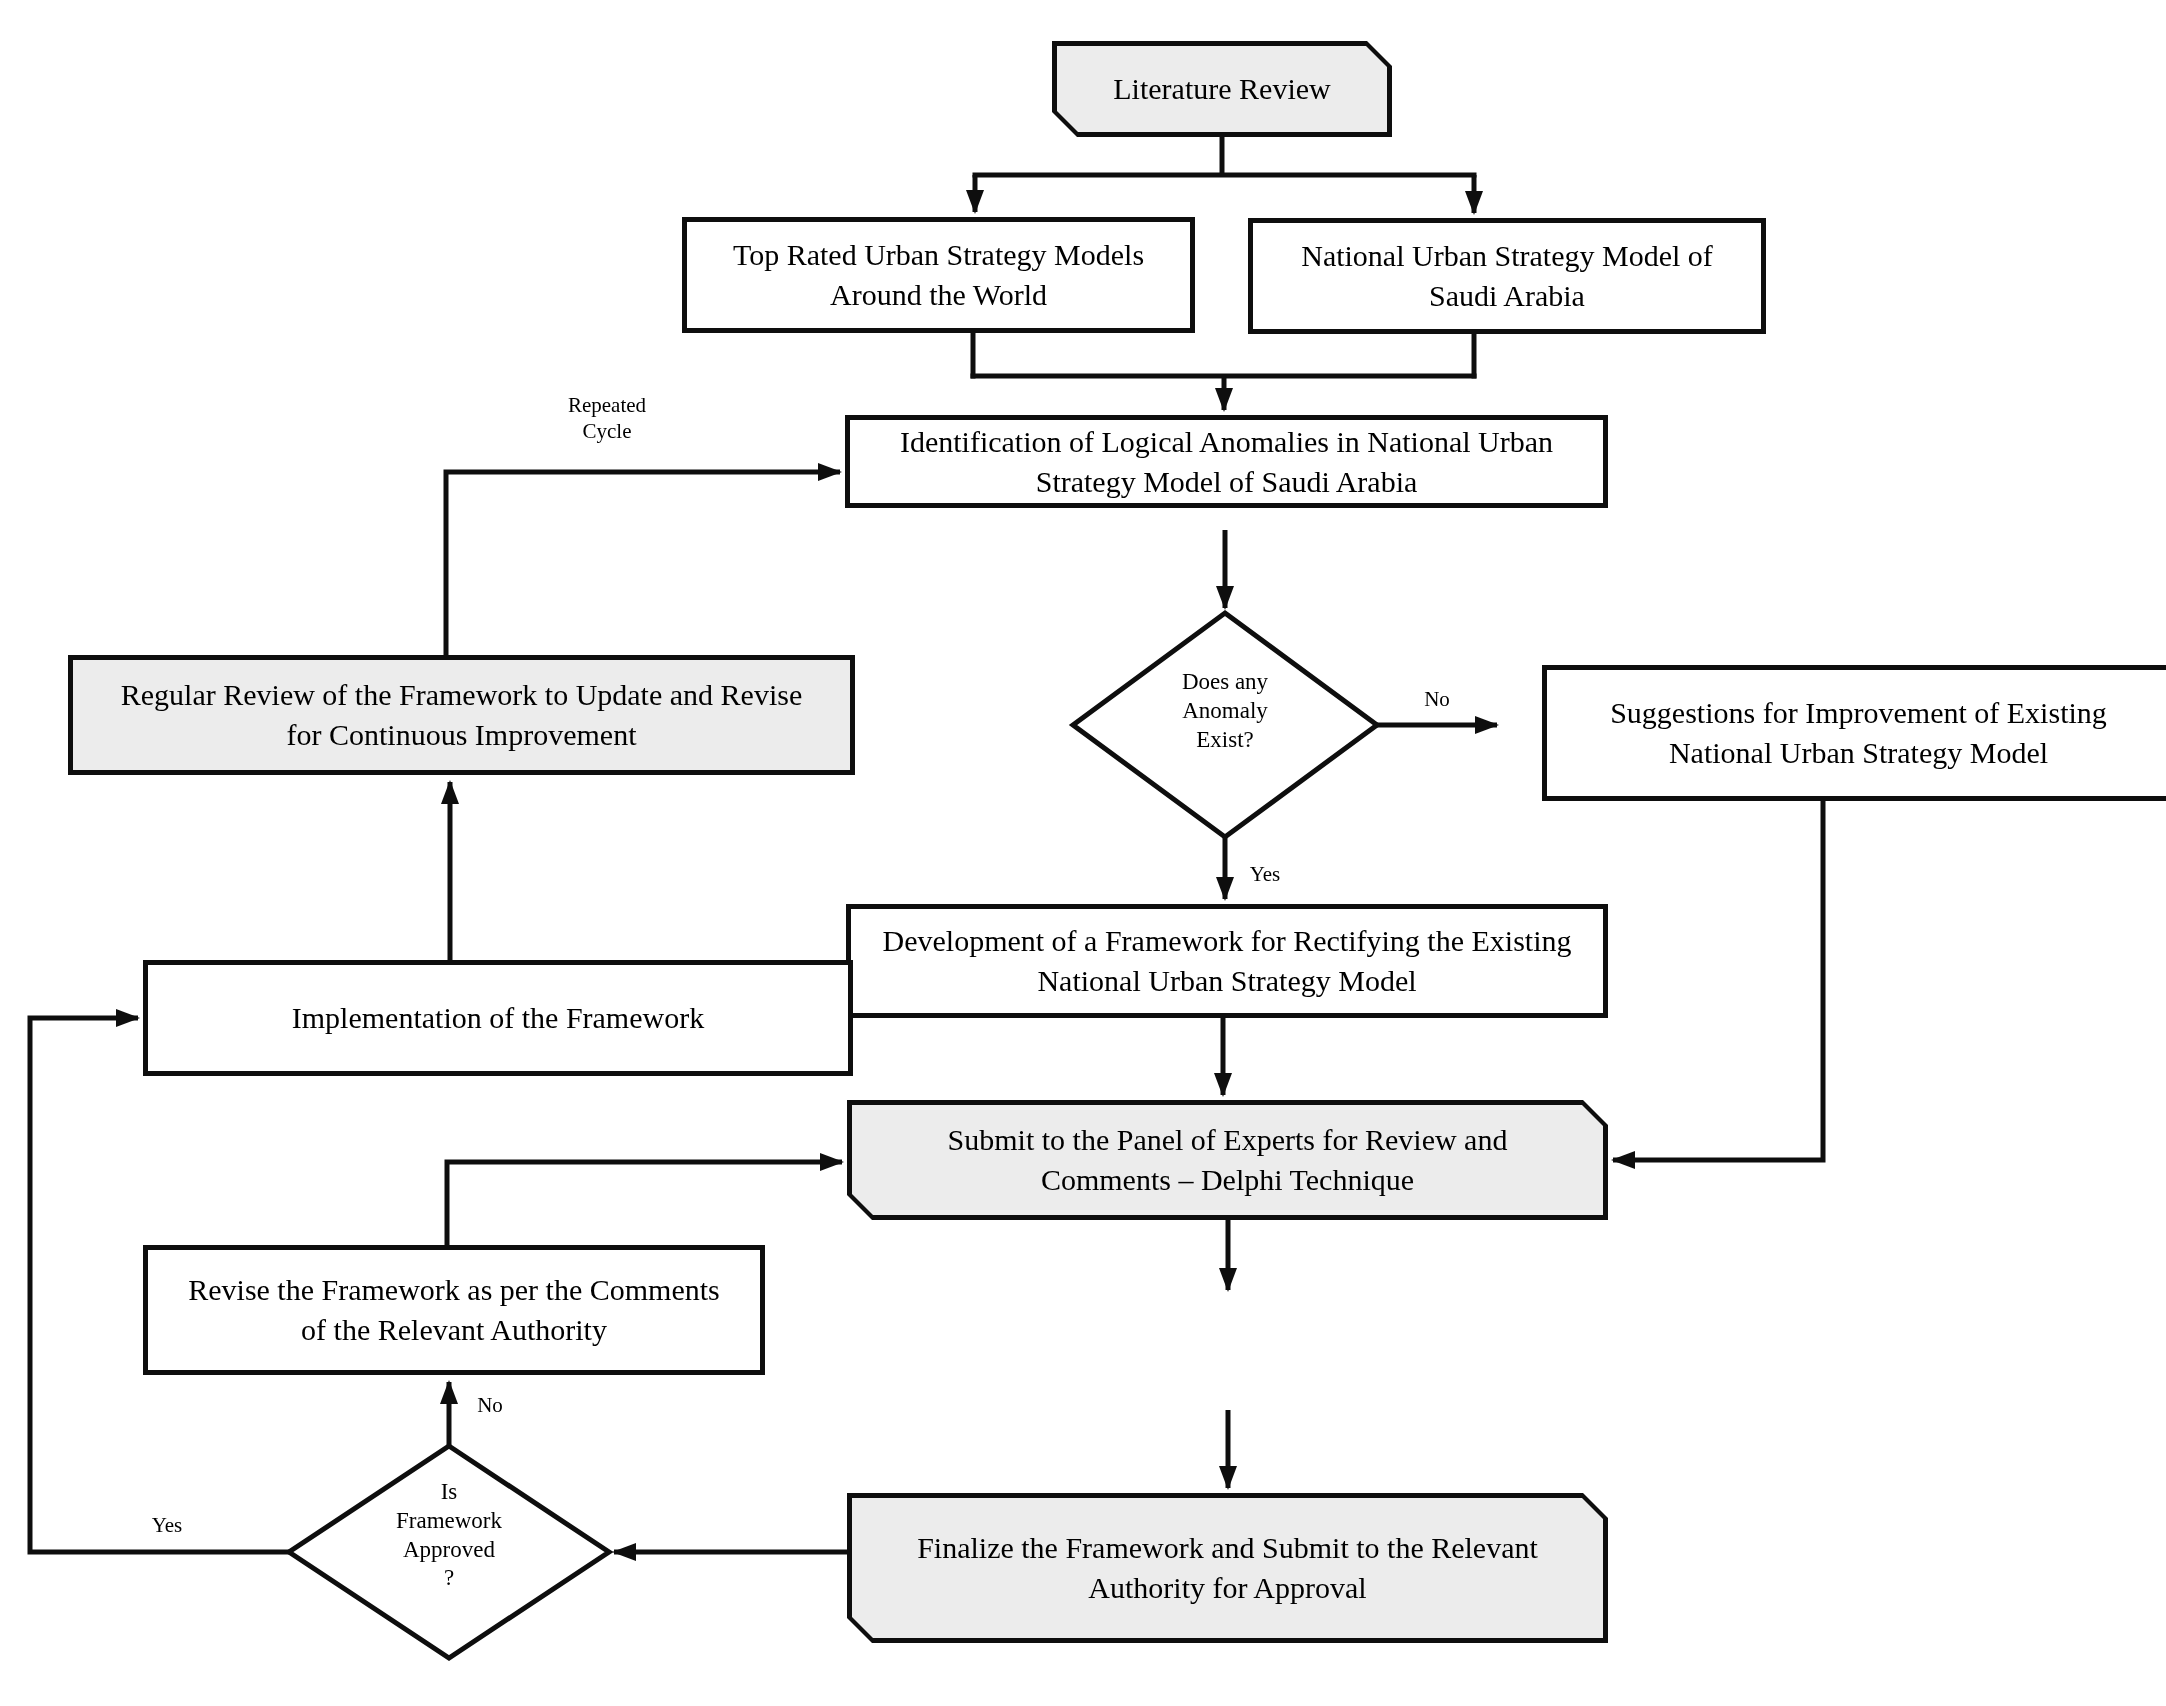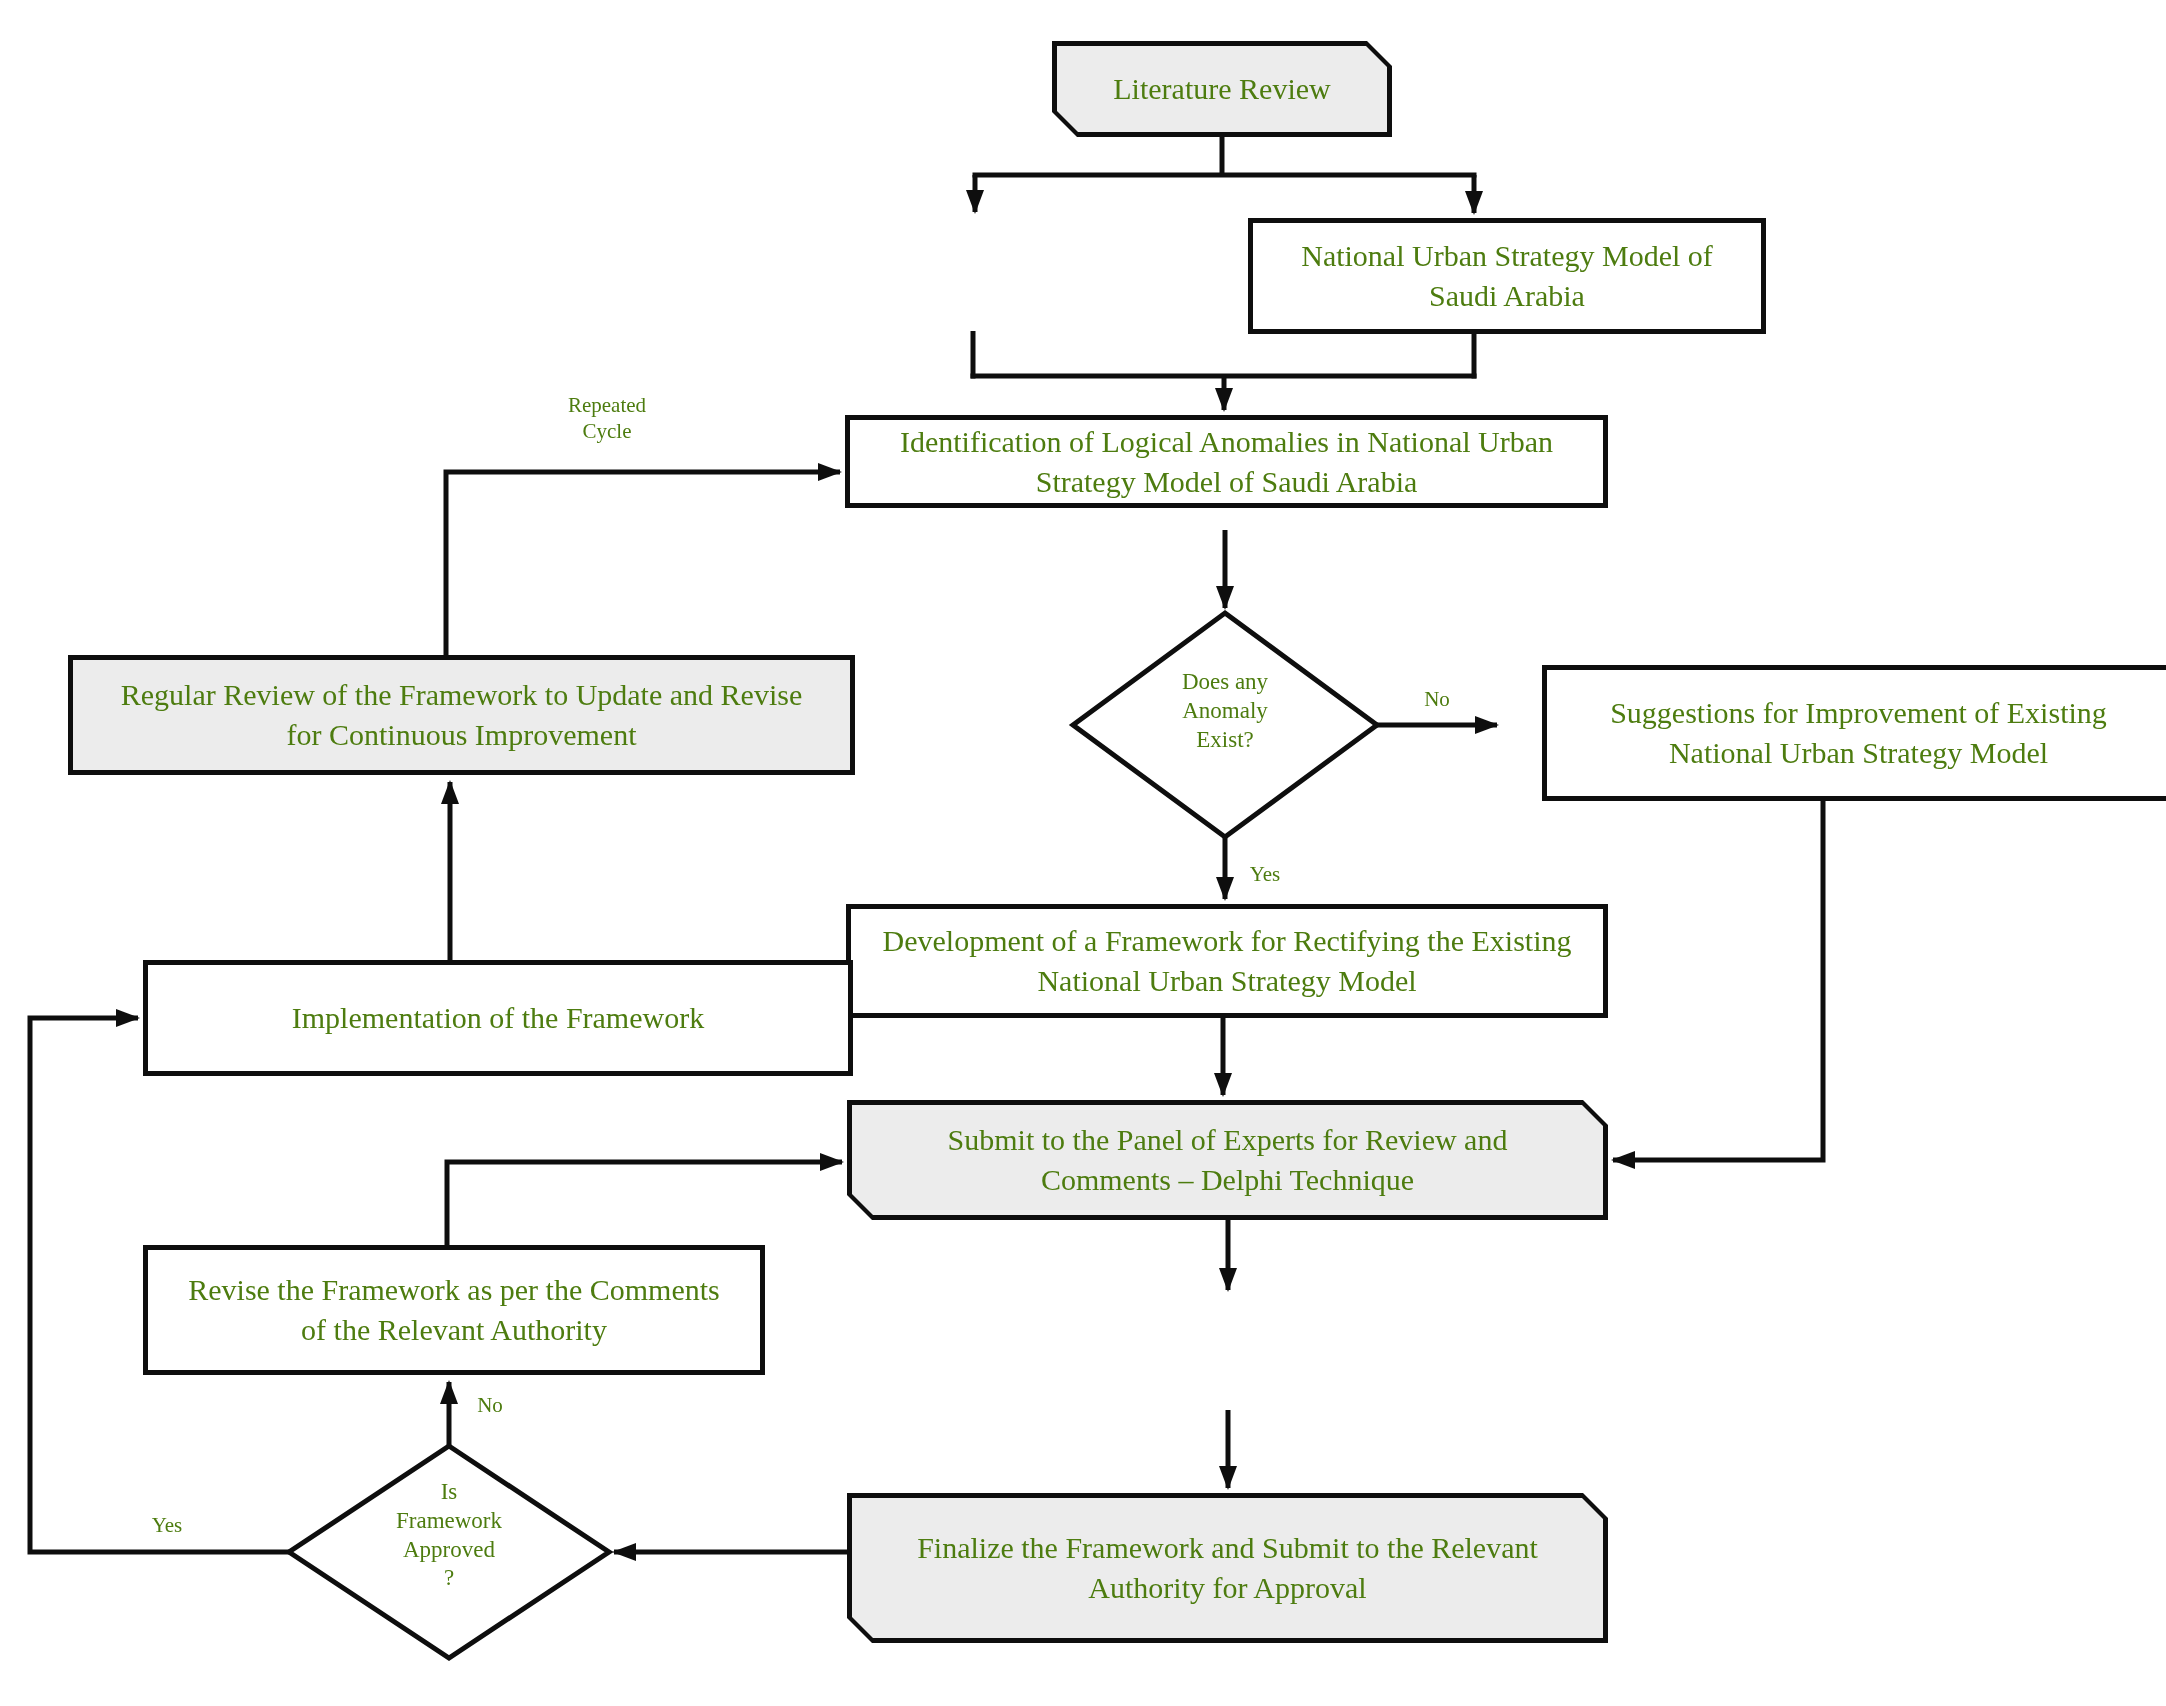--- a/index.html
+++ b/index.html
@@ -1,18 +1,18 @@
 <!DOCTYPE html>
 <html><head>
 <meta charset="utf-8">
 <style>
   html,body{margin:0;padding:0;background:#ffffff;}
   .canvas{
     position:relative;width:2166px;height:1706px;background:#ffffff;
-    font-family:"Liberation Serif","DejaVu Serif",serif;color:#4d7c0f;
+    font-family:"Liberation Serif","DejaVu Serif",serif;color:#000000;
   }
   svg.wires{position:absolute;left:0;top:0;width:2166px;height:1706px;}
   .box{
     position:absolute;box-sizing:border-box;border:5px solid #0e0e0e;background:#ffffff;
     display:flex;align-items:center;justify-content:center;text-align:center;
     font-size:30px;line-height:1.32;white-space:pre-line;
   }
   .box.gray{background:#ececec;}
   .cutbox{position:absolute;background:#0e0e0e;
     clip-path:polygon(0 0, calc(100% - 25px) 0, 100% 25px, 100% 100%, 25px 100%, 0 calc(100% - 25px));}
@@ -84,20 +84,22 @@
   <div class="cutbox" style="left:847px;top:1100px;width:761px;height:120px;">
     <div class="cutin">Submit to the Panel of Experts for Review and
 Comments – Delphi Technique</div>
   </div>
 
   <div class="cutbox" style="left:847px;top:1493px;width:761px;height:150px;">
     <div class="cutin">Finalize the Framework and Submit to the Relevant
 Authority for Approval</div>
   </div>
 
+  <div class="box" style="left:682px;top:217px;width:513px;height:116px;">Top Rated Urban Strategy Models
+Around the World</div>
 
   <div class="box" style="left:1248px;top:218px;width:518px;height:116px;">National Urban Strategy Model of
 Saudi Arabia</div>
 
   <div class="box" style="left:845px;top:415px;width:763px;height:93px;">Identification of Logical Anomalies in National Urban
 Strategy Model of Saudi Arabia</div>
 
   <div class="box" style="left:1542px;top:665px;width:633px;height:136px;">Suggestions for Improvement of Existing
 National Urban Strategy Model</div>
 

